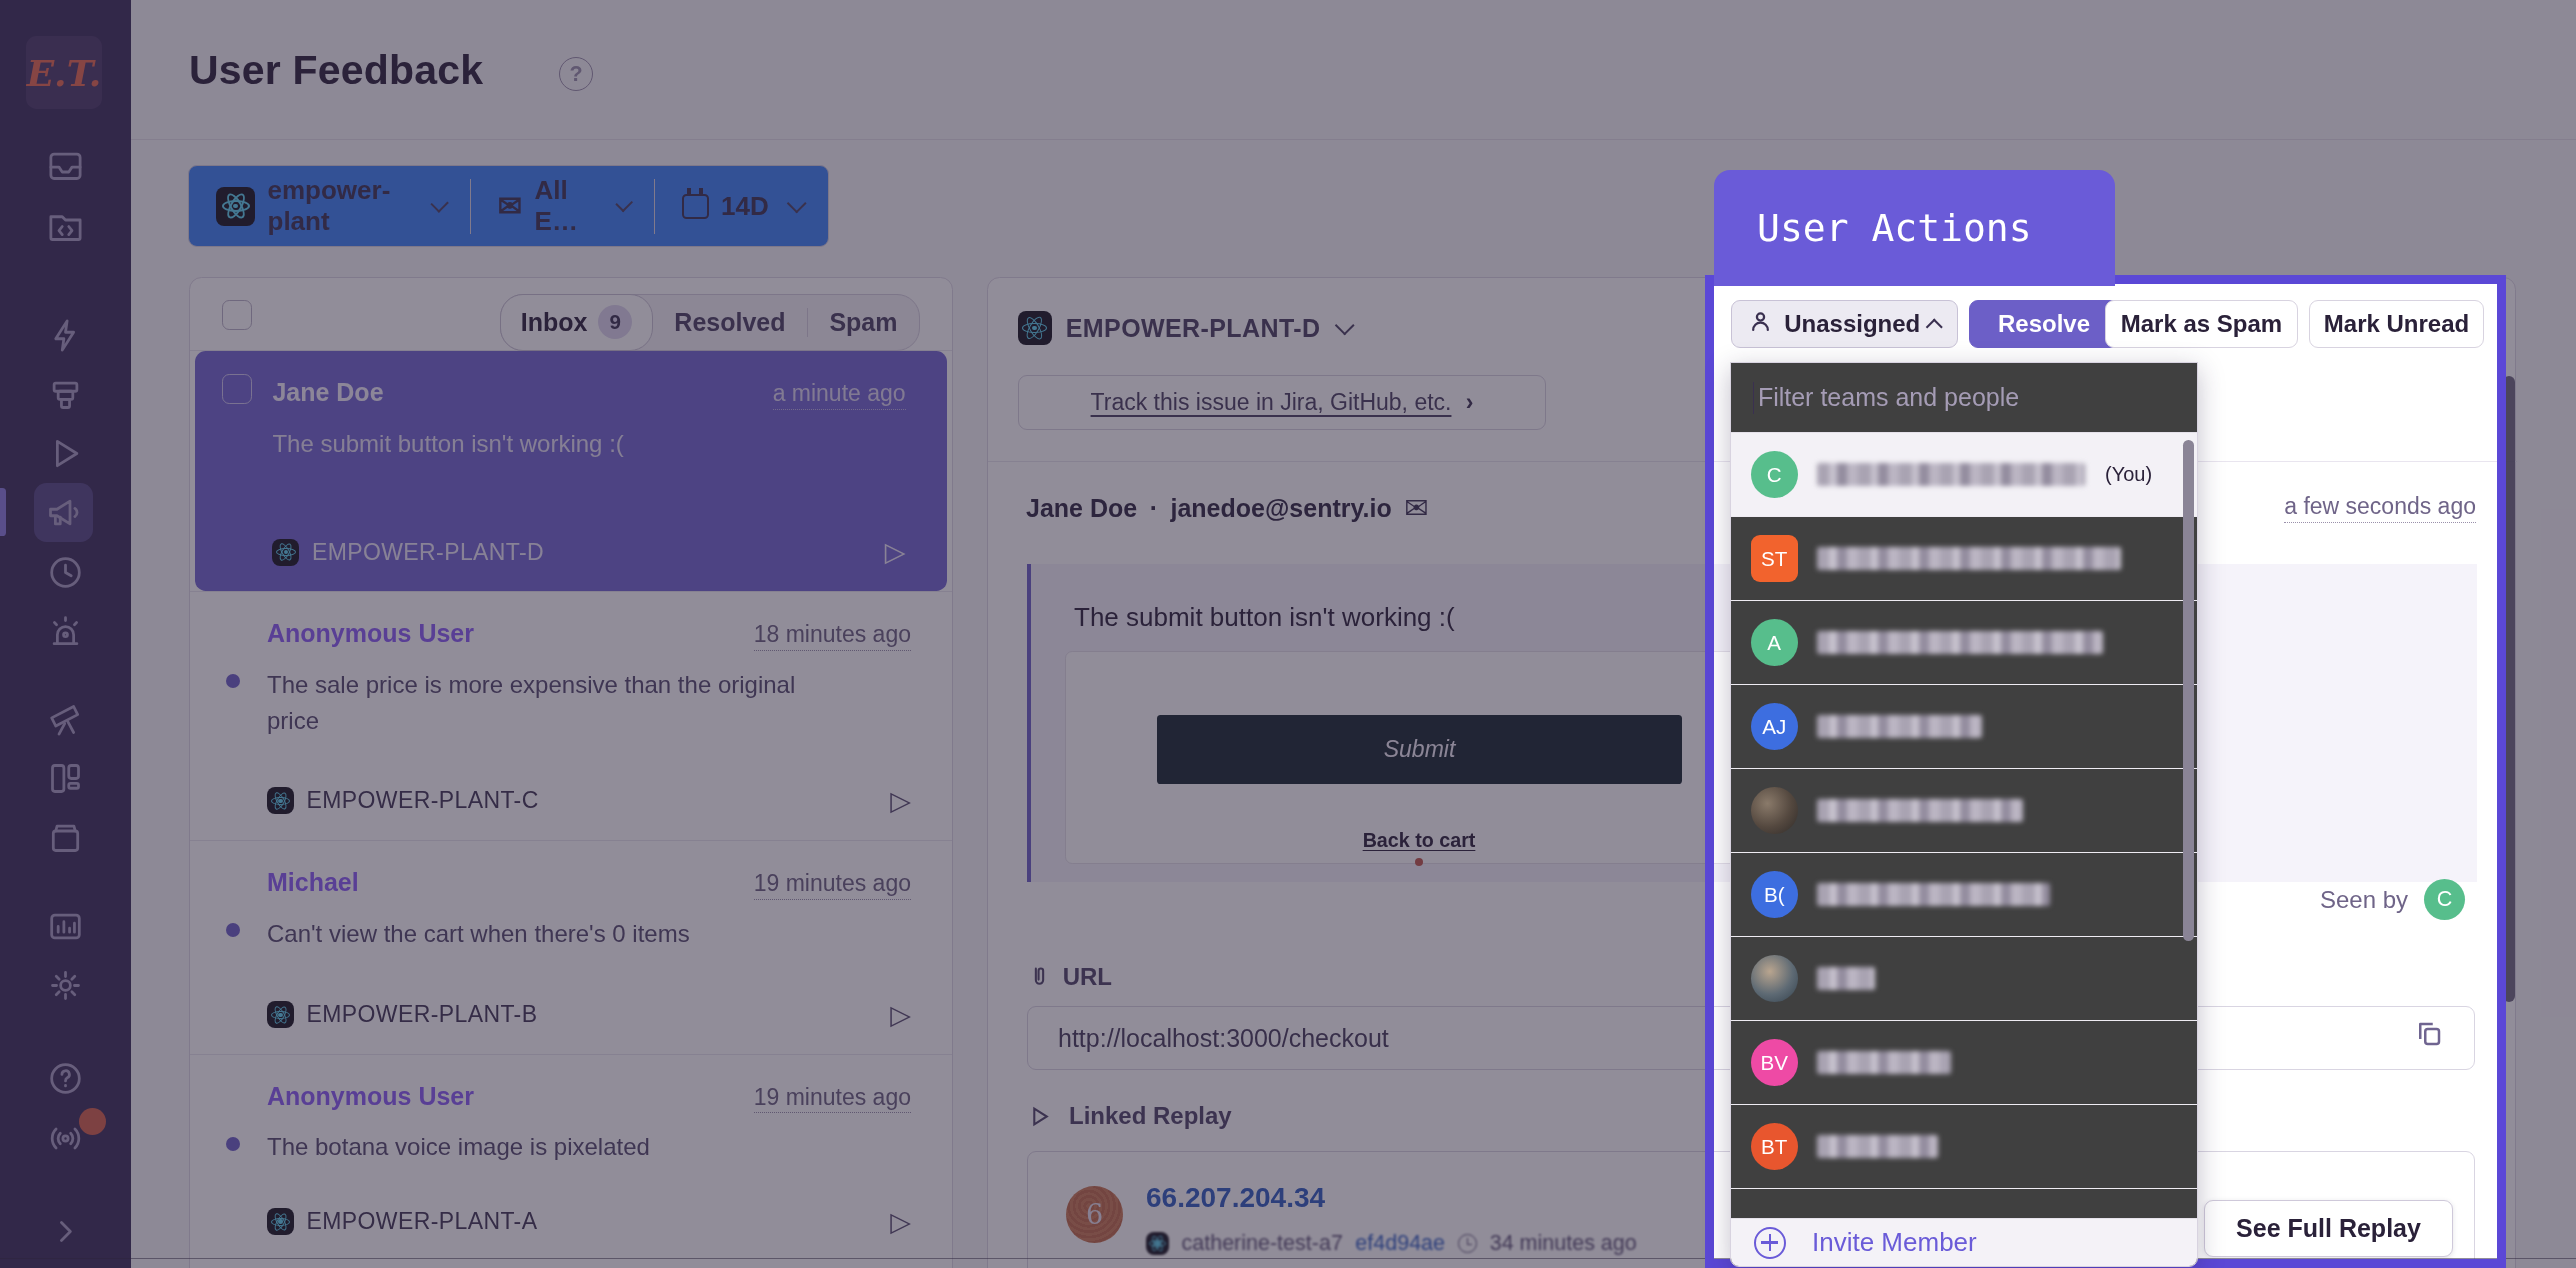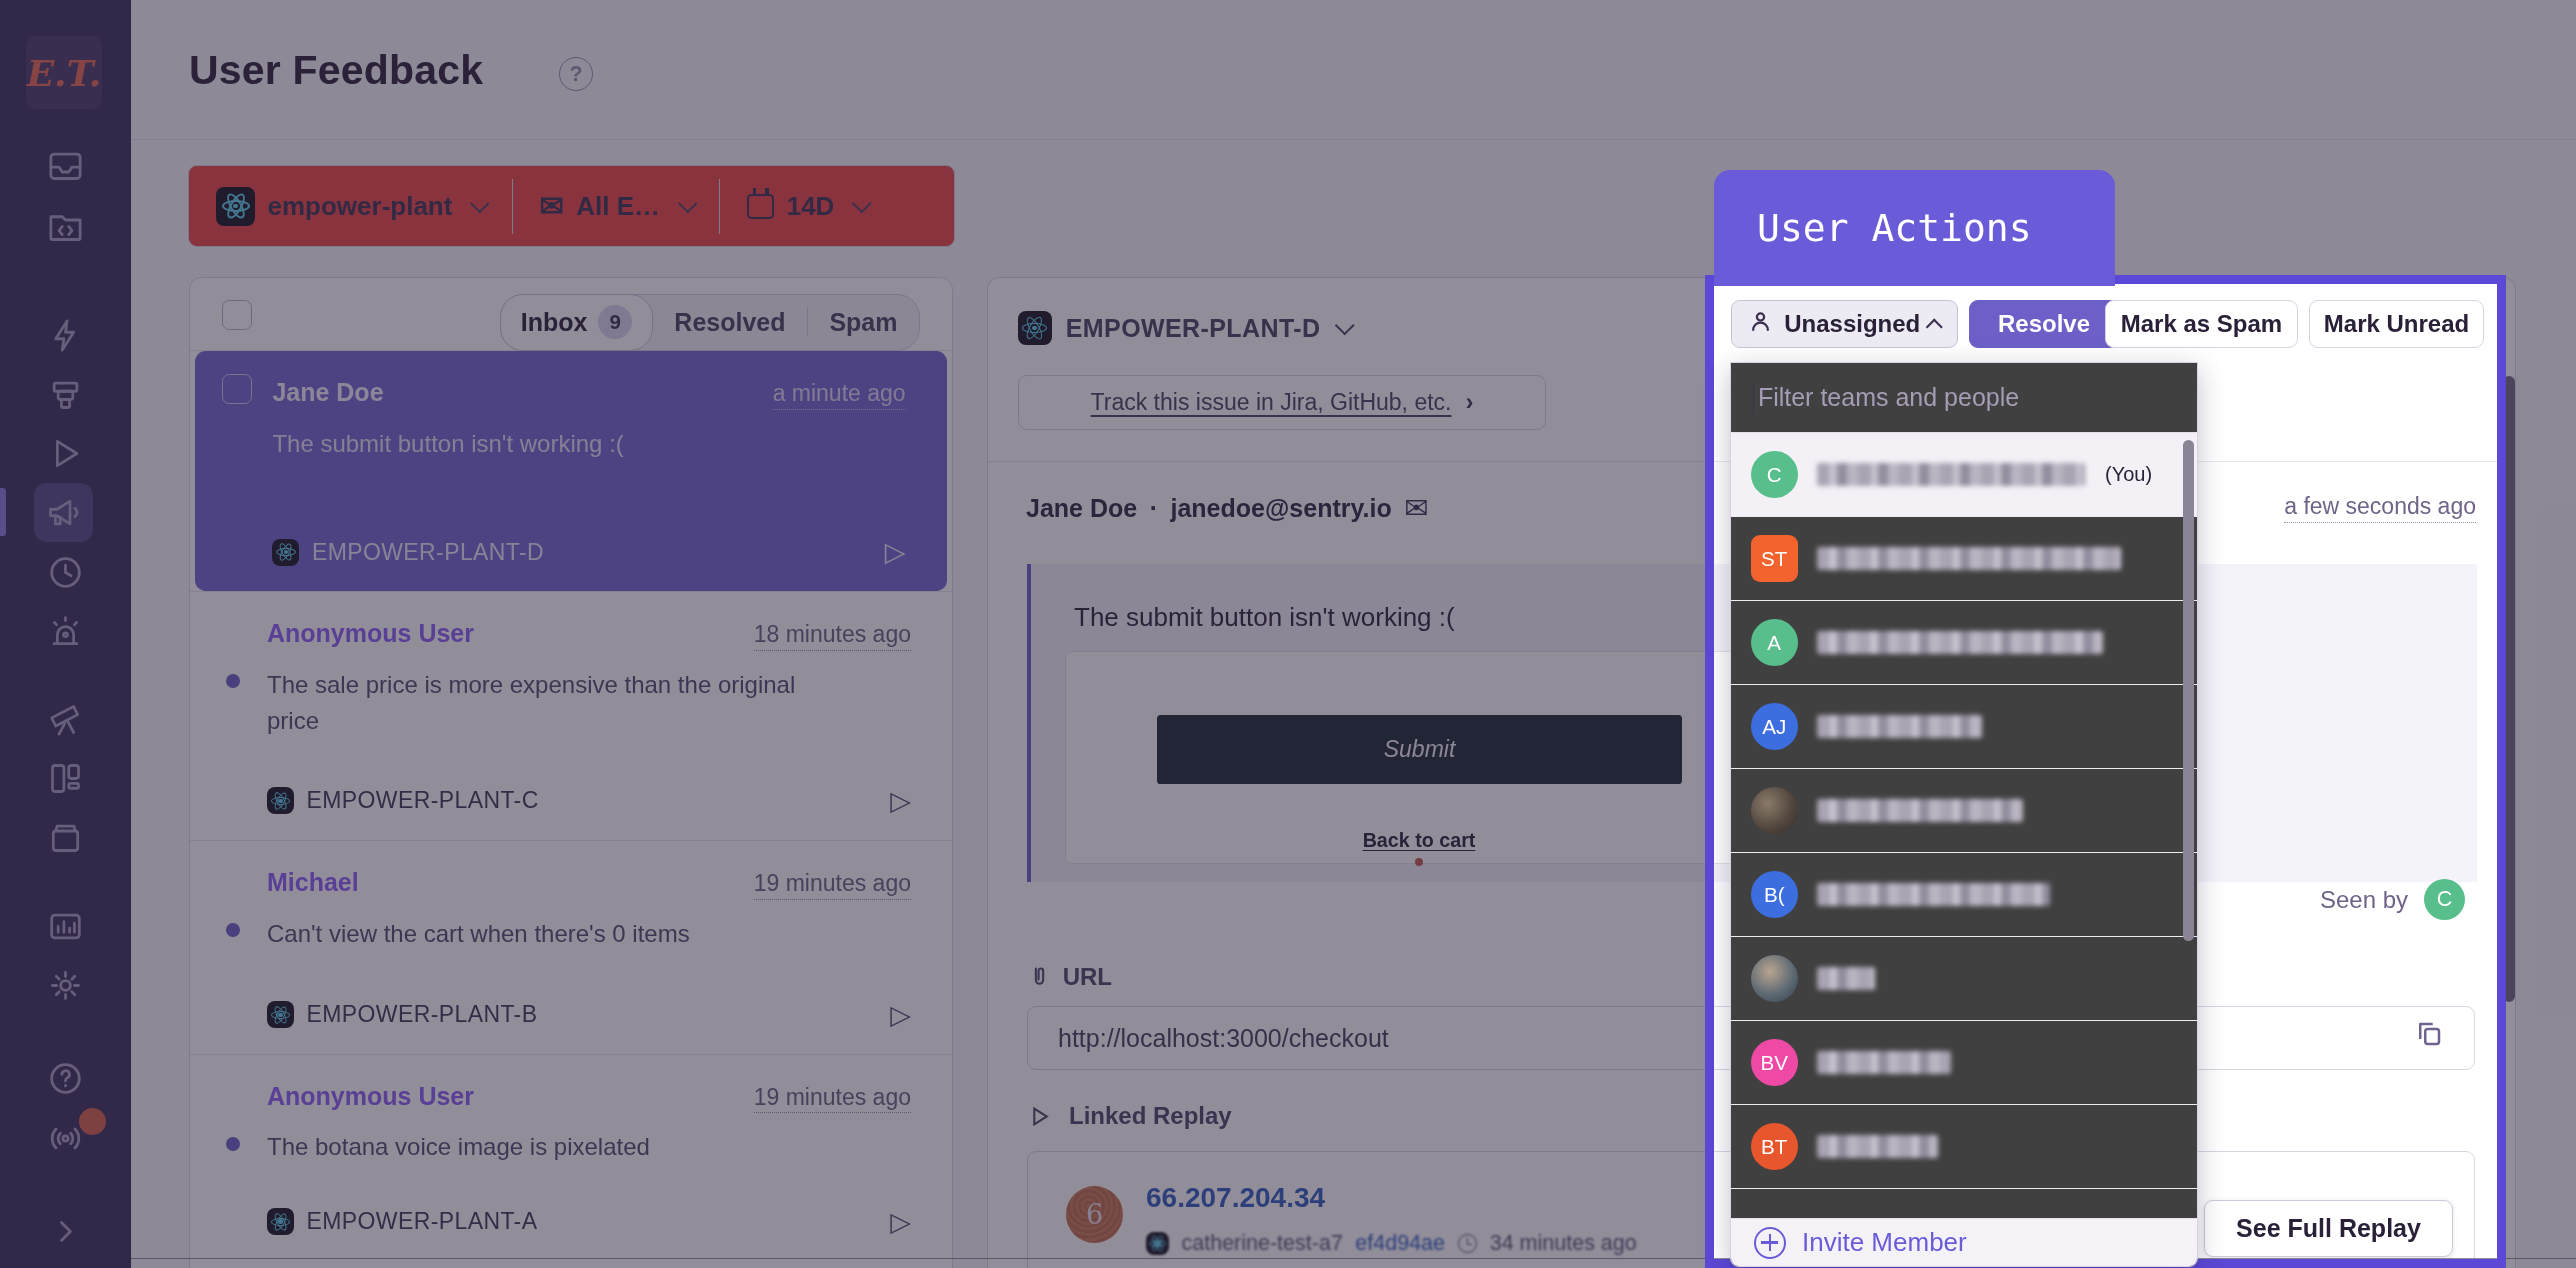--- a/index.html
+++ b/index.html
@@ -17,21 +17,21 @@
   .side-icon svg { width:39px; height:39px; stroke:#a89dc2; stroke-width:1.7; fill:none; stroke-linecap:round; stroke-linejoin:round; }
   .side-icon.active-bg { left:34px; width:59px; height:59px; background:#544784; border-radius:12.5px; }
   .active-bar { position:absolute; left:0; width:6.3px; height:48px; background:#8a7ce0; border-radius:0 3.6px 3.6px 0; }
   .notif-dot { position:absolute; width:27px; height:27px; border-radius:50%; background:#d6604a; }
   
   .page-title { position:absolute; left:189px; top:47px; font-size:41px; font-weight:800; letter-spacing:0.2px; color:#2a2139; }
   .help-circle { position:absolute; left:559px; top:57px; width:34px; height:34px; border:1.8px solid #9a90ab; border-radius:50%;
     display:flex; align-items:center; justify-content:center; font-size:21.5px; color:#9a90ab; font-weight:bold; }
   .header-divider { position:absolute; left:131px; top:139px; width:2445px; height:0.9px; background:#e3dfe9; }
   
-  #filter-control { position:absolute; left:188px; top:165px; width:767px; height:82px; background:#ef4444;
+  #filter-control { position:absolute; left:188px; top:165px; width:641px; height:82px; background:#3b82f6;
     border:0.9px solid #d8d3e0; border-radius:9px; display:flex; align-items:stretch; }
   .filter-seg { display:flex; align-items:center; gap:12.5px; padding:0 27px; font-size:26px; font-weight:600; color:#3a3050; }
   .filter-seg .chev { margin-left:5.4px; }
   .seg-divider { width:0.9px; background:#ddd8e4; margin:12.5px 0; }
   .chev { width:14.3px; height:14.3px; border-right:2.7px solid #4a4060; border-bottom:2.7px solid #4a4060; transform:rotate(45deg) translateY(-3.6px); }
   .chev.up { transform:rotate(-135deg) translateY(-3.6px); }
   .react-chip { position:relative; background:#16141f; border-radius:8px; flex:0 0 auto; }
   .react-chip i { position:absolute; left:50%; top:50%; border:1.8px solid #5ed3f0; border-radius:50%; }
   .react-chip b { position:absolute; left:50%; top:50%; width:4.5px; height:4.5px; margin:-2.2px 0 0 -2.2px; background:#5ed3f0; border-radius:50%; }
   .env-icon { font-size:29px; color:#3a3050; }
@@ -152,21 +152,21 @@
   .dd-avatar { width:47px; height:47px; border-radius:50%; color:#fff; font-size:20.6px; font-weight:500;
     display:flex; align-items:center; justify-content:center; flex:0 0 auto; }
   .dd-avatar.square { border-radius:9px; }
   .dd-avatar.photo1 { background:radial-gradient(circle at 35% 35%, #8a7a6a, #54483f 55%, #2e2a28); }
   .dd-avatar.photo2 { background:radial-gradient(circle at 40% 35%, #b9a58f, #5e6a74 55%, #32404c); }
   .smudge { display:inline-block; height:23px; border-radius:2.7px;
     background:repeating-linear-gradient(90deg,#a9a3b2 0 12.5px,#c7c2ce 12.5px 19.7px,#938c9e 19.7px 30px,#bbb5c3 30px 41px); filter:blur(2.7px); }
   .dd-suffix { font-size:20px; color:#2a2139; }
   #dd-scroll-thumb { position:absolute; right:2.7px; top:77px; width:11.6px; height:501px; background:#8a8496; border-radius:5.4px; }
   #invite-footer { position:absolute; left:0; bottom:0; width:100%; height:48px; background:#f4f2f7; border-top:0.9px solid #e5e1ea;
-    display:flex; align-items:center; gap:16px; padding:0 23px; }
+    display:flex; align-items:center; gap:26px; padding:0 23px; }
   #invite-footer .plus { width:32px; height:32px; border:2.2px solid #6a5bd8; border-radius:50%; position:relative; flex:0 0 auto; }
   #invite-footer .plus::before { content:""; position:absolute; left:5.4px; top:12.5px; width:17px; height:2.7px; background:#6a5bd8; }
   #invite-footer .plus::after { content:""; position:absolute; left:12.5px; top:5.4px; width:2.7px; height:17px; background:#6a5bd8; }
   #invite-footer .ilabel { font-size:26px; color:#6a5bd8; }
 </style>
 </head>
 <body>
 
 <div id="screen">
 

